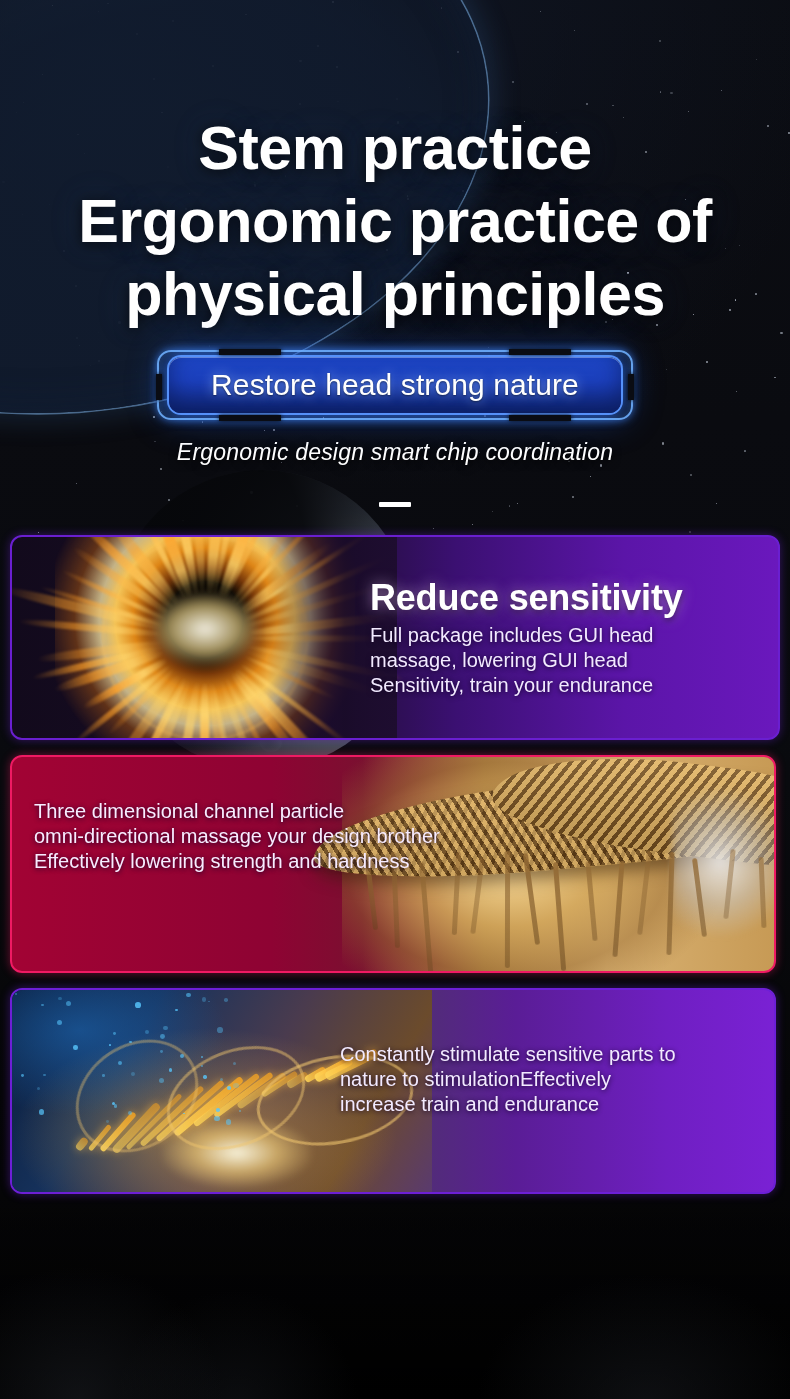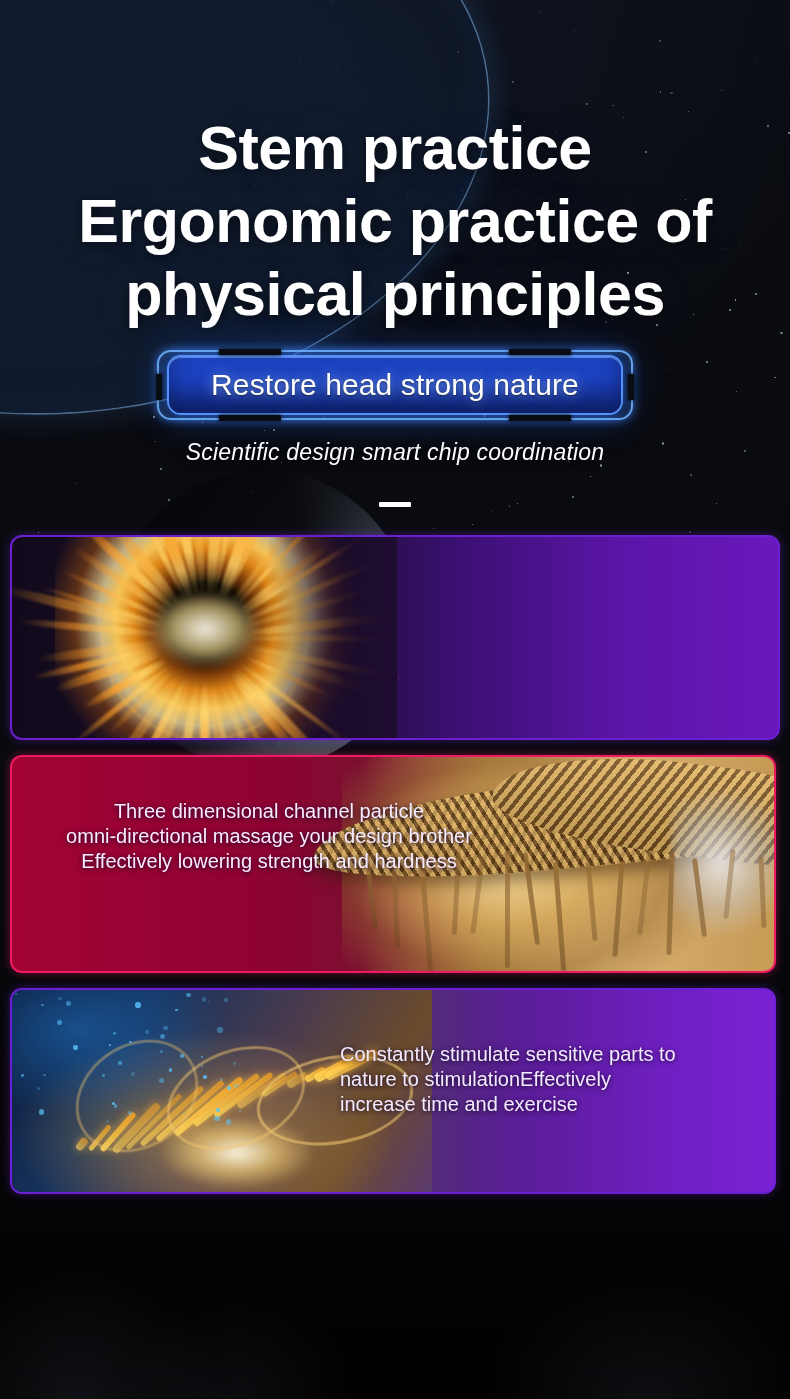--- a/index.html
+++ b/index.html
@@ -306,21 +306,21 @@
   .card-title.c2 { font-size:35px; }
   .card-title.c3 { font-size:35px; }
   .card-desc {
     margin-top:4px;
     color:#f2eaff;
     font-size:20px;
     line-height:25px;
     font-weight:400;
     text-shadow:0 1px 5px rgba(20,0,40,.95);
   }
-  .card-desc.c2 { color:#f7ecff;text-align:center; }
+  .card-desc.c2 { color:#f7ecff; }
 </style>
 </head>
 <body>
 
 <div class="page">
 
   <div class="space-bg"></div>
   <div class="stars" id="starfield">
       <div class="star" style="left: 443.813px; top: 547.373px; width: 1.50095px; height: 1.50095px; opacity: 0.5;"></div>
       <div class="star" style="left: 208.592px; top: 345.395px; width: 1.72358px; height: 1.72358px; opacity: 0.89;"></div>
@@ -527,21 +527,21 @@
           <div class="notch t" style="left:60px;"></div>
           <div class="notch t" style="right:60px;"></div>
           <div class="notch b" style="left:60px;"></div>
           <div class="notch b" style="right:60px;"></div>
           <div class="notch l" style="top:22px;"></div>
           <div class="notch r" style="top:22px;"></div>
         </div>
       </div>
     </div>
 
-    <div class="tagline">Scientific design smart chip coordination</div>
+    <div class="tagline">Ergonomic design smart chip coordination</div>
     <div class="divider"></div>
   </div>
 
   <div class="cards">
 
     <div class="card card-1">
       <div class="fire-art" id="fire-art">
         <div class="fire-core"></div>
         <div class="fire-ring"></div>
         <div class="fire-hot"></div>
@@ -584,20 +584,28 @@
           <div class="ray" style="height: 100.762px; width: 5.19353px; opacity: 0.57; transform: translate(-50%, 0px) rotate(294.861deg) translateY(44px);"></div>
           <div class="ray" style="height: 153.714px; width: 4.64431px; opacity: 0.91; transform: translate(-50%, 0px) rotate(306.592deg) translateY(44px);"></div>
           <div class="ray" style="height: 141.353px; width: 10.9722px; opacity: 0.87; transform: translate(-50%, 0px) rotate(316.441deg) translateY(44px);"></div>
           <div class="ray" style="height: 108.837px; width: 10.4267px; opacity: 0.74; transform: translate(-50%, 0px) rotate(321.683deg) translateY(44px);"></div>
           <div class="ray" style="height: 103.834px; width: 5.29909px; opacity: 0.37; transform: translate(-50%, 0px) rotate(332.369deg) translateY(44px);"></div>
           <div class="ray" style="height: 157.686px; width: 7.46906px; opacity: 0.36; transform: translate(-50%, 0px) rotate(339.461deg) translateY(44px);"></div>
           <div class="ray" style="height: 169.939px; width: 5.35575px; opacity: 0.42; transform: translate(-50%, 0px) rotate(349.176deg) translateY(44px);"></div>
           <div class="ray" style="height: 104.895px; width: 9.2324px; opacity: 0.37; transform: translate(-50%, 0px) rotate(352.17deg) translateY(44px);"></div>
         </div>
       <div class="fire-fade" style="left:255px;"></div>
+      <div class="card-text c1-text">
+        <div class="card-title">Reduce sensitivity</div>
+        <div class="card-desc">
+          <span>Full package includes GUI head</span><br>
+          <span>massage, lowering GUI head</span><br>
+          <span>Sensitivity, train your endurance</span>
+        </div>
+      </div>
     </div>
 
     <div class="card card-2">
       <div class="weave-art" id="weave-art">
         <div class="weave-glow"></div>
         <div class="weave-band"></div>
         <div class="weave-band2"></div>
         <div class="smoke"></div>
       <div class="strand" style="left: 26.9182px; top: 104.229px; height: 68.6893px; transform: rotate(-6.92385deg); opacity: 0.77;"></div>
           <div class="strand" style="left: 51.3495px; top: 95.1579px; height: 96.0049px; transform: rotate(-2.44048deg); opacity: 0.63;"></div>
@@ -691,19 +699,19 @@
           <div class="particle" style="left: 90.3673px; top: 84.0241px; width: 2.66789px; height: 2.66789px; opacity: 0.47;"></div>
           <div class="particle" style="left: 212.212px; top: 8.36793px; width: 3.51107px; height: 3.51107px; opacity: 0.34;"></div>
           <div class="particle" style="left: 167.544px; top: 64.0964px; width: 4.33252px; height: 4.33252px; opacity: 0.65;"></div>
           <div class="particle" style="left: 156.702px; top: 77.8861px; width: 3.80596px; height: 3.80596px; opacity: 0.75;"></div>
           <div class="particle" style="left: 189.14px; top: 66.2282px; width: 1.82603px; height: 1.82603px; opacity: 0.65;"></div>
         </div>
       <div class="card-text c3-text">
         <div class="card-desc">
           <span>Constantly stimulate sensitive parts to</span><br>
           <span>nature to stimulationEffectively</span><br>
-          <span>increase time and exercise</span>
+          <span>increase train and endurance</span>
         </div>
       </div>
     </div>
 
   </div>
 </div>
 
 </body></html>

